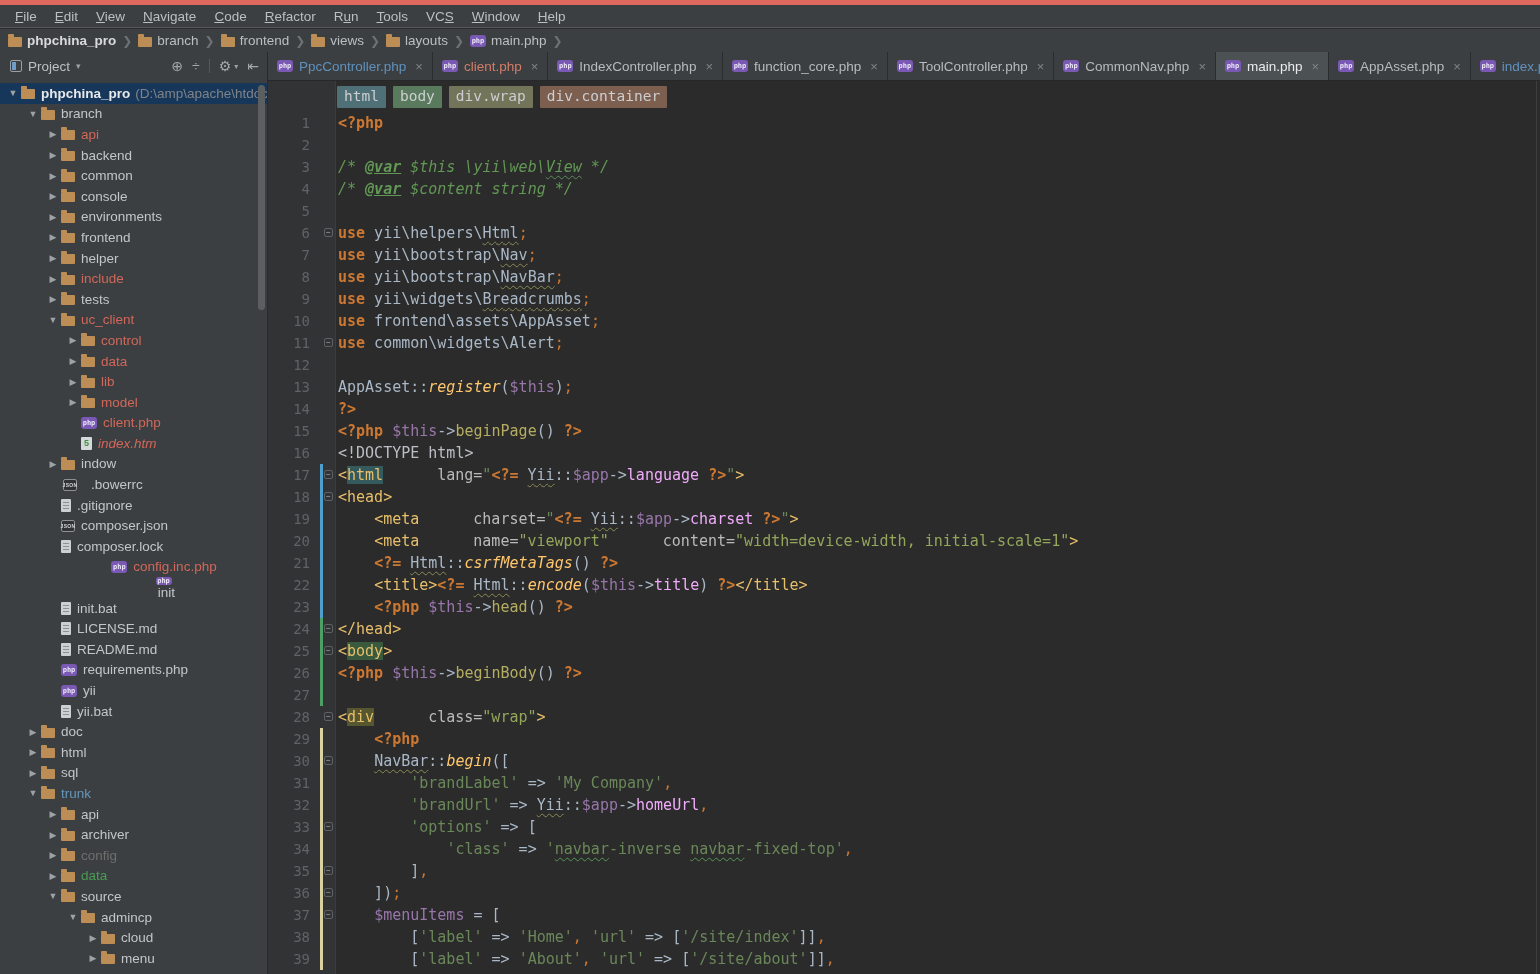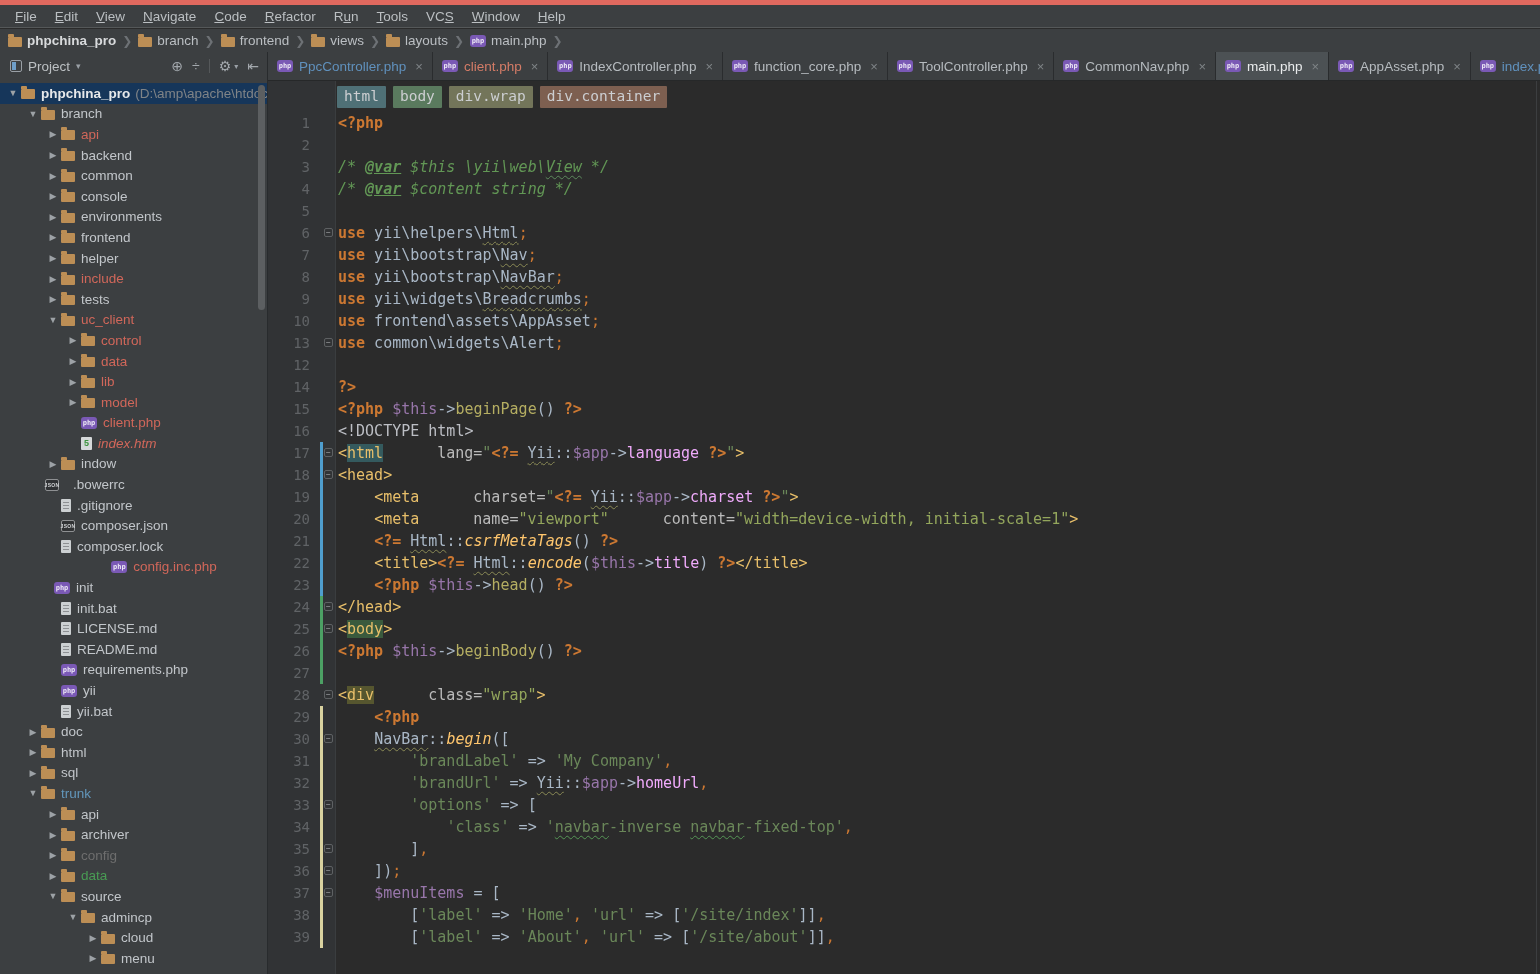--- a/index.html
+++ b/index.html
@@ -273,21 +273,21 @@
         <div class="trow" style="padding-left: 65px; font-style: italic;">
           <span class="t-arrow"></span>
           <span class="ic ic-html"></span>
           <span class="t-label tc-red">index.htm</span>
         </div>
         <div class="trow" style="padding-left: 45px;">
           <span class="t-arrow">▶</span>
           <span class="ic ic-folder"></span>
           <span class="t-label">indow</span>
         </div>
-        <div class="trow" style="padding-left: 21px; gap: 8px;">
+        <div class="trow" style="padding-left: 39px; gap: 8px;">
           <span class="t-arrow"></span>
           <span class="ic ic-json"></span>
           <span class="t-label">.bowerrc</span>
         </div>
         <div class="trow" style="padding-left: 45px;">
           <span class="t-arrow"></span>
           <span class="ic ic-text"></span>
           <span class="t-label">.gitignore</span>
         </div>
         <div class="trow" style="padding-left: 45px;">
@@ -298,21 +298,21 @@
         <div class="trow" style="padding-left: 45px;">
           <span class="t-arrow"></span>
           <span class="ic ic-text"></span>
           <span class="t-label">composer.lock</span>
         </div>
         <div class="trow" style="padding-left: 45px; justify-content: center;">
           <span class="t-arrow"></span>
           <span class="ic ic-php"></span>
           <span class="t-label tc-red">config.inc.php</span>
         </div>
-        <div class="trow" style="padding-left: 38px;">
+        <div class="trow" style="padding-left: 60px; flex-direction: column;">
           <span class="t-arrow"></span>
           <span class="ic ic-php"></span>
           <span class="t-label">init</span>
         </div>
         <div class="trow" style="padding-left: 45px;">
           <span class="t-arrow"></span>
           <span class="ic ic-text"></span>
           <span class="t-label">init.bat</span>
         </div>
         <div class="trow" style="padding-left: 45px;">
@@ -463,22 +463,23 @@
           <div class="cl"><span class="ln">1</span><span class="codetext"><span class="sg-k">&lt;?php</span></span></div>
           <div class="cl"><span class="ln">2</span><span class="codetext"></span></div>
           <div class="cl"><span class="ln">3</span><span class="codetext"><span class="sg-c">/* </span><span class="sg-cu">@var</span><span class="sg-c"> $this \yii\web\</span><span class="sg-cw">View</span><span class="sg-c"> */</span></span></div>
           <div class="cl"><span class="ln">4</span><span class="codetext"><span class="sg-c">/* </span><span class="sg-cu">@var</span><span class="sg-c"> $content string */</span></span></div>
           <div class="cl"><span class="ln">5</span><span class="codetext"></span></div>
           <div class="cl"><span class="ln">6</span><span class="foldm">−</span><span class="codetext"><span class="sg-k">use</span><span class="sg-p"> yii\helpers\</span><span class="sg-uw">Html</span><span class="sg-o">;</span></span></div>
           <div class="cl"><span class="ln">7</span><span class="codetext"><span class="sg-k">use</span><span class="sg-p"> yii\bootstrap\</span><span class="sg-uw">Nav</span><span class="sg-o">;</span></span></div>
           <div class="cl"><span class="ln">8</span><span class="codetext"><span class="sg-k">use</span><span class="sg-p"> yii\bootstrap\</span><span class="sg-uw">NavBar</span><span class="sg-o">;</span></span></div>
           <div class="cl"><span class="ln">9</span><span class="codetext"><span class="sg-k">use</span><span class="sg-p"> yii\widgets\</span><span class="sg-uw">Breadcrumbs</span><span class="sg-o">;</span></span></div>
           <div class="cl"><span class="ln">10</span><span class="codetext"><span class="sg-k">use</span><span class="sg-p"> frontend\assets\AppAsset</span><span class="sg-o">;</span></span></div>
-          <div class="cl"><span class="ln">13</span><span class="foldm">−</span><span class="codetext"><span class="sg-k">use</span><span class="sg-p"> common\widgets\Alert</span><span class="sg-o">;</span></span></div>
+          <div class="cl"><span class="ln">11</span><span class="foldm">−</span><span class="codetext"><span class="sg-k">use</span><span class="sg-p"> common\widgets\Alert</span><span class="sg-o">;</span></span></div>
           <div class="cl"><span class="ln">12</span><span class="codetext"></span></div>
+          <div class="cl"><span class="ln">13</span><span class="codetext"><span class="sg-p">AppAsset::</span><span class="sg-ms">register</span><span class="sg-p">(</span><span class="sg-v">$this</span><span class="sg-p">)</span><span class="sg-o">;</span></span></div>
           <div class="cl"><span class="ln">14</span><span class="codetext"><span class="sg-k">?&gt;</span></span></div>
           <div class="cl"><span class="ln">15</span><span class="codetext"><span class="sg-k">&lt;?php </span><span class="sg-v">$this</span><span class="sg-p">-&gt;</span><span class="sg-fn">beginPage</span><span class="sg-p">() </span><span class="sg-k">?&gt;</span></span></div>
           <div class="cl"><span class="ln">16</span><span class="codetext"><span class="sg-d">&lt;!DOCTYPE html&gt;</span></span></div>
           <div class="cl"><span class="ln">17</span><span class="vcsbar" style="background: rgb(79, 158, 206);"></span><span class="foldm">−</span><span class="codetext"><span class="sg-t">&lt;</span><span class="sg-thh">html</span><span class="sg-at"> lang=</span><span class="sg-s">"</span><span class="sg-k">&lt;?= </span><span class="sg-uw">Yii</span><span class="sg-p">::</span><span class="sg-vi">$app</span><span class="sg-p">-&gt;</span><span class="sg-fl">language </span><span class="sg-k">?&gt;</span><span class="sg-s">"</span><span class="sg-t">&gt;</span></span></div>
           <div class="cl"><span class="ln">18</span><span class="vcsbar" style="background: rgb(79, 158, 206);"></span><span class="foldm">−</span><span class="codetext"><span class="sg-t">&lt;head&gt;</span></span></div>
           <div class="cl"><span class="ln">19</span><span class="vcsbar" style="background: rgb(79, 158, 206);"></span><span class="codetext"><span class="sg-p">    </span><span class="sg-t">&lt;meta</span><span class="sg-at"> charset=</span><span class="sg-s">"</span><span class="sg-k">&lt;?= </span><span class="sg-uw">Yii</span><span class="sg-p">::</span><span class="sg-vi">$app</span><span class="sg-p">-&gt;</span><span class="sg-fl">charset </span><span class="sg-k">?&gt;</span><span class="sg-s">"</span><span class="sg-t">&gt;</span></span></div>
           <div class="cl"><span class="ln">20</span><span class="vcsbar" style="background: rgb(79, 158, 206);"></span><span class="codetext"><span class="sg-p">    </span><span class="sg-t">&lt;meta</span><span class="sg-at"> name=</span><span class="sg-av">"viewport"</span><span class="sg-at"> content=</span><span class="sg-av">"width=device-width, initial-scale=1"</span><span class="sg-t">&gt;</span></span></div>
           <div class="cl"><span class="ln">21</span><span class="vcsbar" style="background: rgb(79, 158, 206);"></span><span class="codetext"><span class="sg-p">    </span><span class="sg-k">&lt;?= </span><span class="sg-uw">Html</span><span class="sg-p">::</span><span class="sg-ms">csrfMetaTags</span><span class="sg-p">() </span><span class="sg-k">?&gt;</span></span></div>
           <div class="cl"><span class="ln">22</span><span class="vcsbar" style="background: rgb(79, 158, 206);"></span><span class="codetext"><span class="sg-p">    </span><span class="sg-t">&lt;title&gt;</span><span class="sg-k">&lt;?= </span><span class="sg-uw">Html</span><span class="sg-p">::</span><span class="sg-ms">encode</span><span class="sg-p">(</span><span class="sg-v">$this</span><span class="sg-p">-&gt;</span><span class="sg-fl">title</span><span class="sg-p">) </span><span class="sg-k">?&gt;</span><span class="sg-t">&lt;/title&gt;</span></span></div>
           <div class="cl"><span class="ln">23</span><span class="vcsbar" style="background: rgb(79, 158, 206);"></span><span class="codetext"><span class="sg-p">    </span><span class="sg-k">&lt;?php </span><span class="sg-v">$this</span><span class="sg-p">-&gt;</span><span class="sg-fn">head</span><span class="sg-p">() </span><span class="sg-k">?&gt;</span></span></div>

